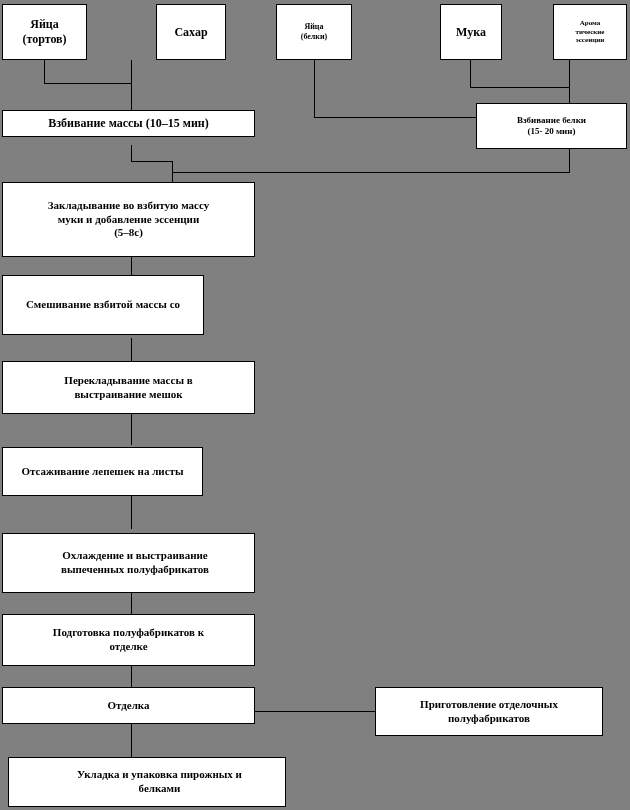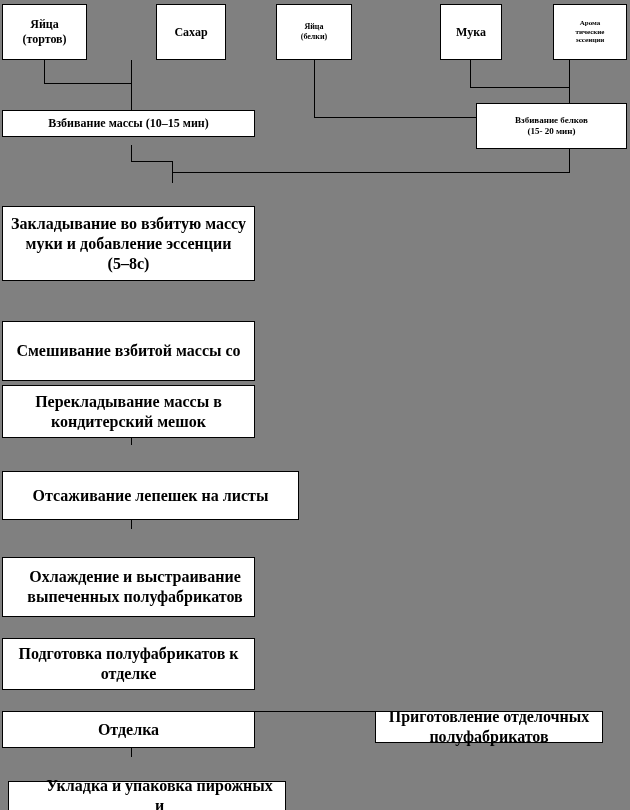--- a/index.html
+++ b/index.html
@@ -20,21 +20,21 @@
     align-items:center;
     justify-content:center;
     text-align:center;
     font-weight:bold;
     color:#000000;
     line-height:1.25;
     z-index:3;
   }
   .node span{display:block;padding:0 4px;}
   .f12{font-size:12px;}
-  .f11{font-size:16px;margin-top:24px;}
+  .f11{font-size:11px;}
   .f8{font-size:8px;}
   .f7{font-size:7px;}
 
   .line{position:absolute;background:#000000;z-index:1;}
   .line.h{height:1px;}
   .line.v{width:1px;}
   .line.under{z-index:2;}
 </style>
 </head>
 <body>
@@ -100,47 +100,47 @@
       <span>эссенции</span>
     </span>
   </div>
 
   <div class="node f12" style="left:2px;   top:110px; width:253px; height:27px;">
     <span>Взбивание массы (10–15 мин)</span>
   </div>
 
   <div class="node f9" style="left:476px; top:103px; width:151px; height:46px; font-size:9px;">
     <span>
-      <span>Взбивание  белков</span>
+      <span>Взбивание  белки</span>
       <span>(15-  20 мин)</span>
     </span>
   </div>
 
   <div class="node f11" style="left:2px;   top:182px; width:253px; height:75px;">
     <span>
       <span>Закладывание во взбитую массу</span>
       <span>муки и добавление эссенции</span>
       <span>(5–8с)</span>
     </span>
   </div>
 
-  <div class="node f11" style="left:2px;   top:297px; width:253px; height:60px;align-items:center;">
+  <div class="node f11" style="left:2px;   top:275px; width:202px; height:60px;align-items:center;">
     <span>
       <span>Смешивание взбитой массы со</span>
     </span>
   </div>
 
   <div class="node f11" style="left:2px;   top:361px; width:253px; height:53px;">
     <span>
       <span>Перекладывание массы в</span>
-      <span>кондитерский мешок</span>
+      <span>выстраивание мешок</span>
     </span>
   </div>
 
-  <div class="node f11" style="left:2px;   top:447px; width:297px; height:49px;">
+  <div class="node f11" style="left:2px;   top:447px; width:201px; height:49px;">
     <span>Отсаживание лепешек на листы</span>
   </div>
 
   <div class="node f11" style="left:2px;   top:533px; width:253px; height:60px;padding-left:13px;">
     <span>
       <span>Охлаждение и выстраивание</span>
       <span>выпеченных полуфабрикатов</span>
     </span>
   </div>
 
@@ -148,21 +148,21 @@
     <span>
       <span>Подготовка полуфабрикатов  к</span>
       <span>отделке</span>
     </span>
   </div>
 
   <div class="node f11" style="left:2px;   top:687px; width:253px; height:37px;">
     <span>Отделка</span>
   </div>
 
-  <div class="node f11" style="left:375px; top:687px; width:228px; height:32px;justify-content:center;">
+  <div class="node f11" style="left:375px; top:687px; width:228px; height:49px;justify-content:center;">
     <span>
       <span>Приготовление отделочных</span>
       <span>полуфабрикатов</span>
     </span>
   </div>
 
   <div class="node f11" style="left:8px;   top:757px; width:278px; height:50px;padding-left:25px;">
     <span>
       <span>Укладка и упаковка пирожных и</span>
       <span>белками</span>

